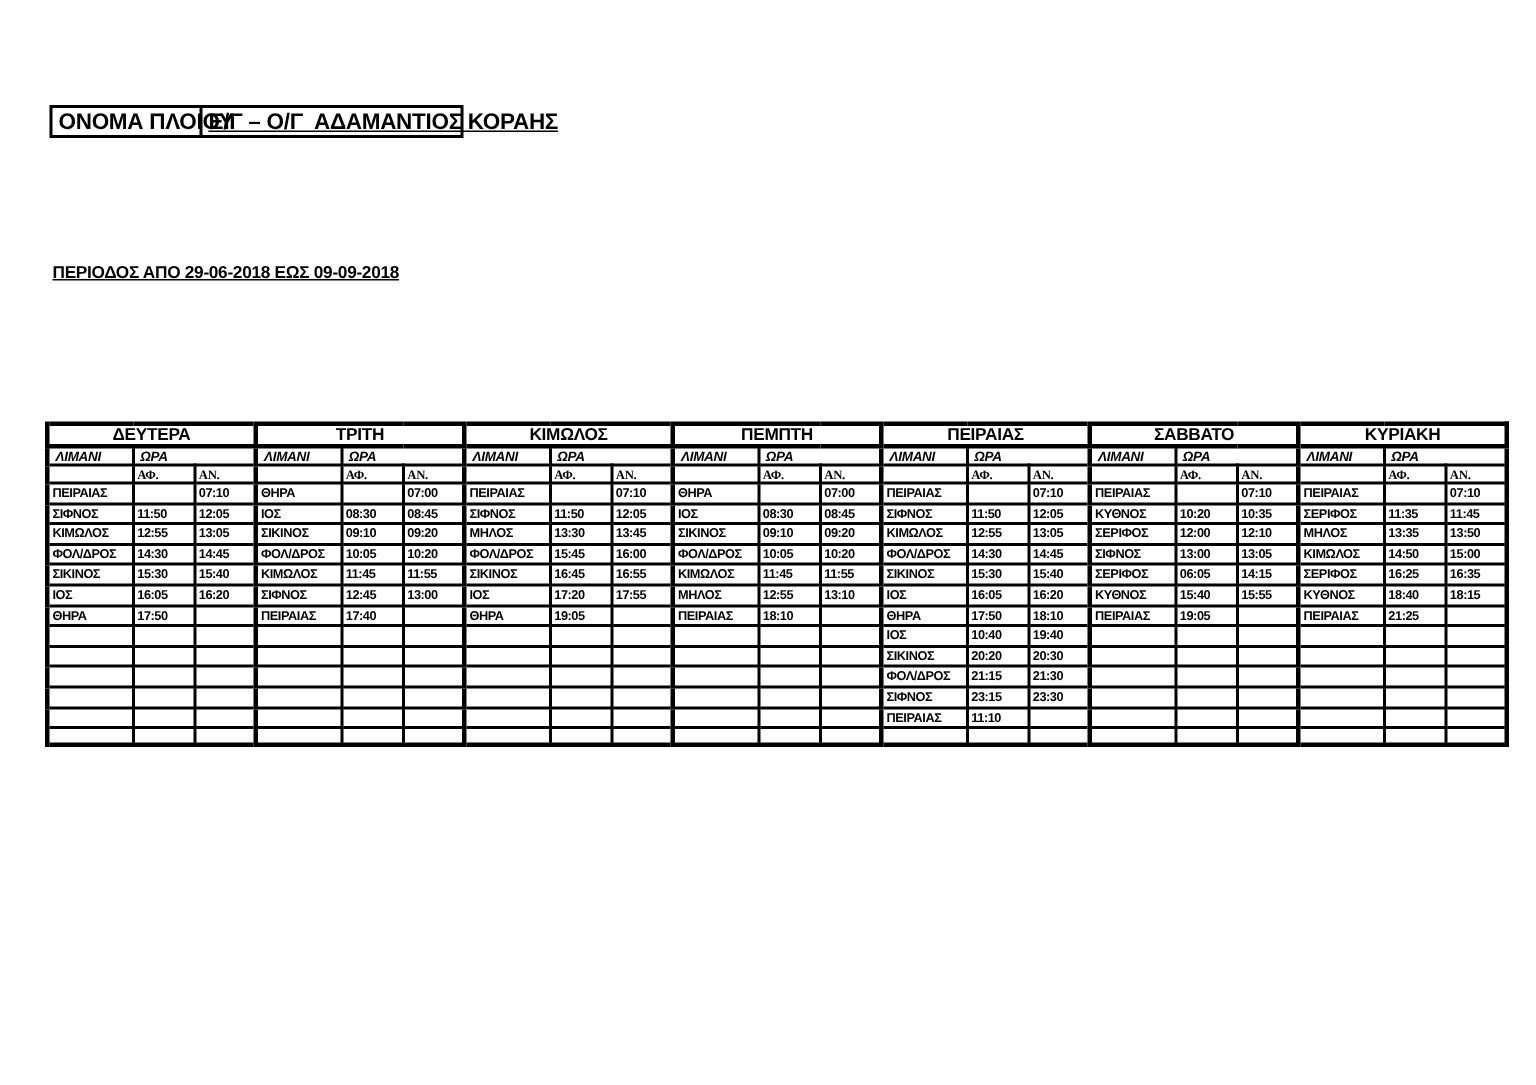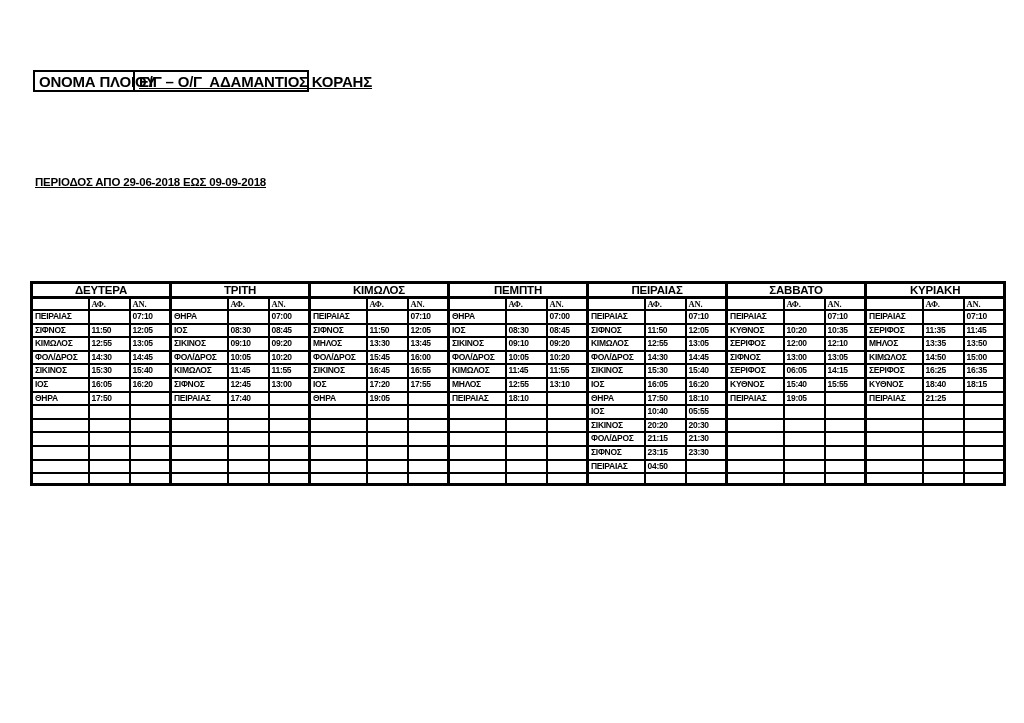--- a/index.html
+++ b/index.html
@@ -149,20 +149,36 @@
       </colgroup>
       <tbody>
         <tr>
           <th class="day gs" colspan="3">ΔΕΥΤΕΡΑ</th>
           <th class="day gs" colspan="3">ΤΡΙΤΗ</th>
           <th class="day gs" colspan="3">ΚΙΜΩΛΟΣ</th>
           <th class="day gs" colspan="3">ΠΕΜΠΤΗ</th>
           <th class="day gs" colspan="3">ΠΕΙΡΑΙΑΣ</th>
           <th class="day gs" colspan="3">ΣΑΒΒΑΤΟ</th>
           <th class="day gs" colspan="3">ΚΥΡΙΑΚΗ</th>
+        </tr>
+        <tr class="hdr2">
+          <td class="gs">ΛΙΜΑΝΙ</td>
+          <td colspan="2">ΩΡΑ</td>
+          <td class="gs">ΛΙΜΑΝΙ</td>
+          <td colspan="2">ΩΡΑ</td>
+          <td class="gs">ΛΙΜΑΝΙ</td>
+          <td colspan="2">ΩΡΑ</td>
+          <td class="gs">ΛΙΜΑΝΙ</td>
+          <td colspan="2">ΩΡΑ</td>
+          <td class="gs">ΛΙΜΑΝΙ</td>
+          <td colspan="2">ΩΡΑ</td>
+          <td class="gs">ΛΙΜΑΝΙ</td>
+          <td colspan="2">ΩΡΑ</td>
+          <td class="gs">ΛΙΜΑΝΙ</td>
+          <td colspan="2">ΩΡΑ</td>
         </tr>
         <tr class="hdr3">
           <td class="gs"></td>
           <td>ΑΦ.</td>
           <td>ΑΝ.</td>
           <td class="gs"></td>
           <td>ΑΦ.</td>
           <td>ΑΝ.</td>
           <td class="gs"></td>
           <td>ΑΦ.</td>
@@ -349,21 +365,21 @@
           <td></td>
           <td></td>
           <td class="gs"></td>
           <td></td>
           <td></td>
           <td class="gs"></td>
           <td></td>
           <td></td>
           <td class="gs">ΙΟΣ</td>
           <td>10:40</td>
-          <td>05:55</td>
+          <td>19:40</td>
           <td class="gs"></td>
           <td></td>
           <td></td>
           <td class="gs"></td>
           <td></td>
           <td></td>
         </tr>
         <tr class="data">
           <td class="gs"></td>
           <td></td>
@@ -440,21 +456,21 @@
           <td class="gs"></td>
           <td></td>
           <td></td>
           <td class="gs"></td>
           <td></td>
           <td></td>
           <td class="gs"></td>
           <td></td>
           <td></td>
           <td class="gs">ΠΕΙΡΑΙΑΣ</td>
-          <td>04:50</td>
+          <td>11:10</td>
           <td></td>
           <td class="gs"></td>
           <td></td>
           <td></td>
           <td class="gs"></td>
           <td></td>
           <td></td>
         </tr>
         <tr class="data">
           <td class="gs"></td>

